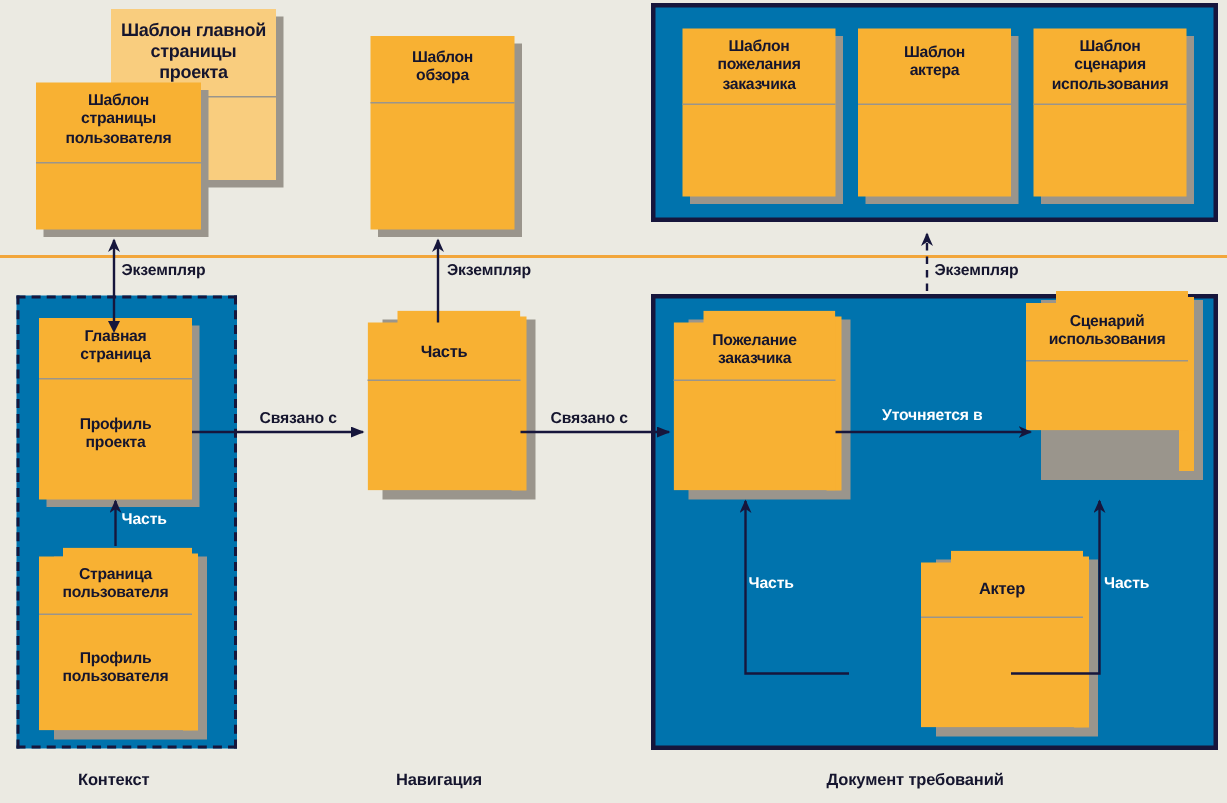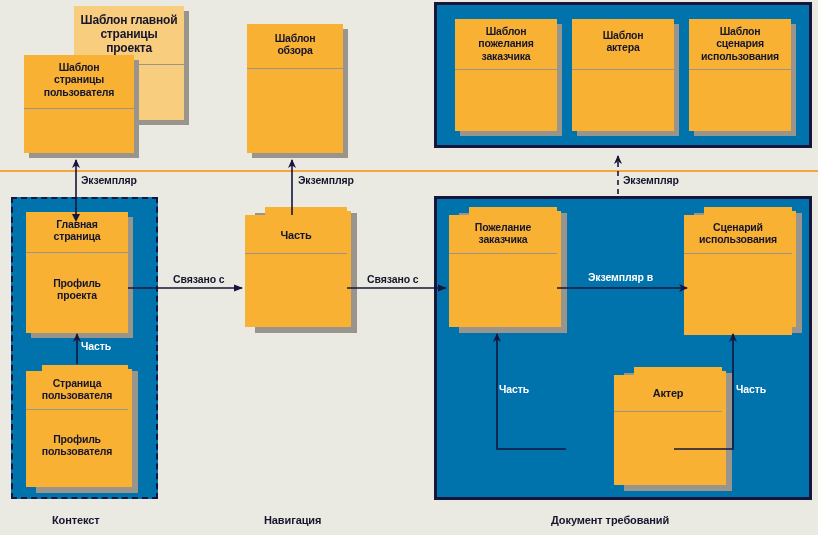--- a/index.html
+++ b/index.html
@@ -215,42 +215,42 @@
     <div class="shadow" style="left:10px;top:6px;width:108px;height:120px;"></div>
     <div class="shadow" style="left:102px;top:4px;width:10px;height:116px;background:#f8b133;"></div>
     <div class="body" style="clip-path:polygon(0 8px,20px 8px,20px 0,100% 0,100% 100%,0 100%);"></div>
     <div class="divider" style="top:46px;"></div>
     <div class="title" style="top:14px;font-size:10.5px;">
       <div>Пожелание</div>
       <div>заказчика</div>
     </div>
   </div>
 
-  <div class="card abs" style="left:684px;top:207px;width:108px;height:128px;">
+  <div class="card abs" style="left:684px;top:194px;width:108px;height:93px;">
     <div class="shadow" style="left:10px;top:6px;width:108px;height:120px;"></div>
     <div class="shadow" style="left:102px;top:4px;width:10px;height:116px;background:#f8b133;"></div>
     <div class="body" style="clip-path:polygon(0 8px,20px 8px,20px 0,100% 0,100% 100%,0 100%);"></div>
     <div class="divider" style="top:46px;"></div>
     <div class="title" style="top:14px;font-size:10.5px;">
       <div>Сценарий</div>
       <div>использования</div>
     </div>
   </div>
 
   <div class="card abs" style="left:566px;top:367px;width:108px;height:118px;margin-left:48px;">
     <div class="shadow" style="left:10px;top:6px;width:108px;height:118px;"></div>
     <div class="shadow" style="left:102px;top:4px;width:10px;height:114px;background:#f8b133;"></div>
     <div class="body" style="clip-path:polygon(0 8px,20px 8px,20px 0,100% 0,100% 100%,0 100%);"></div>
     <div class="divider" style="top:44px;"></div>
     <div class="title" style="top:20px;font-size:11px;">
       <div>Актер</div>
     </div>
   </div>
 
-  <div class="rel-label on-blue" style="left:586px;top:271px;">Экземпляр в</div>
+  <div class="rel-label on-blue" style="left:586px;top:271px;">Уточняется в</div>
   <div class="rel-label on-blue" style="left:497px;top:383px;">Часть</div>
   <div class="rel-label on-blue" style="left:734px;top:383px;">Часть</div>
 
   <div class="section-label" style="left:52px;top:514px;text-align:right;">Контекст</div>
   <div class="section-label" style="left:264px;top:514px;">Навигация</div>
   <div class="section-label" style="left:551px;top:514px;">Документ требований</div>
 
   <svg class="overlay" viewBox="0 0 818 535">
     <defs>
       <marker id="arrowOpen" markerWidth="10" markerHeight="10" refX="8" refY="4" orient="auto" markerUnits="userSpaceOnUse">

